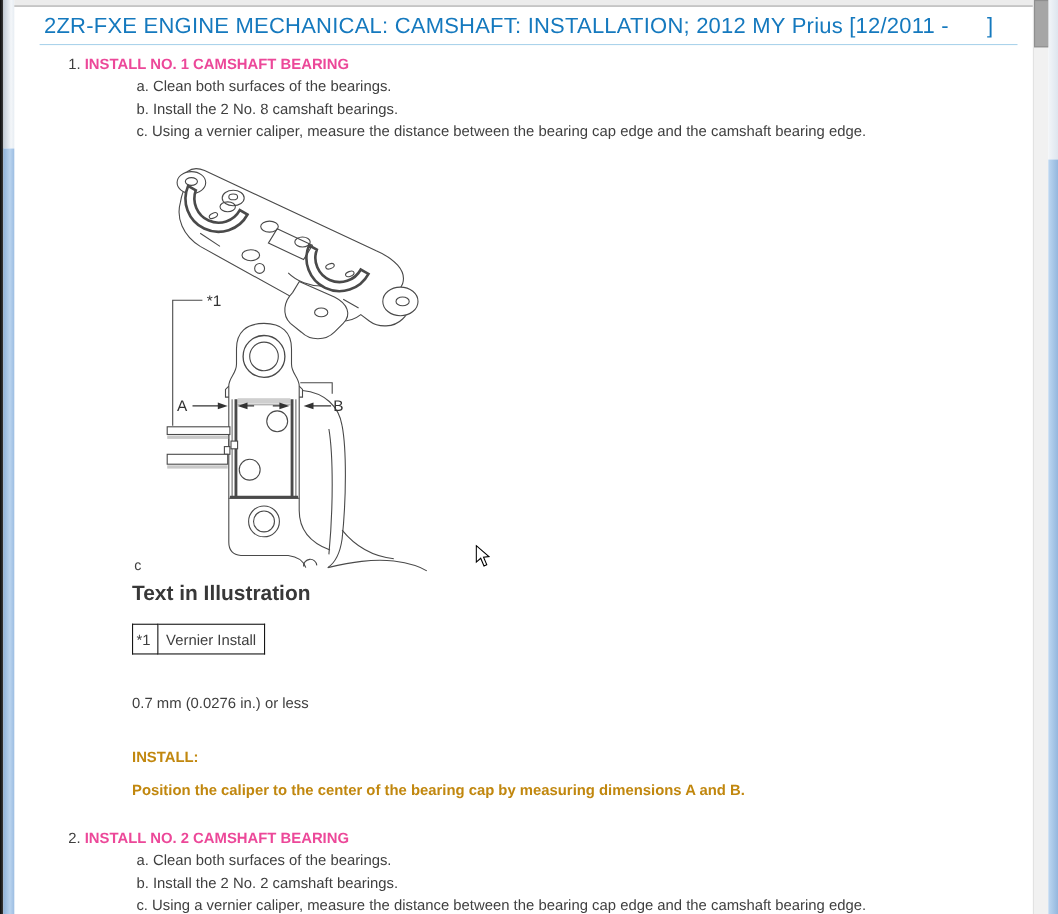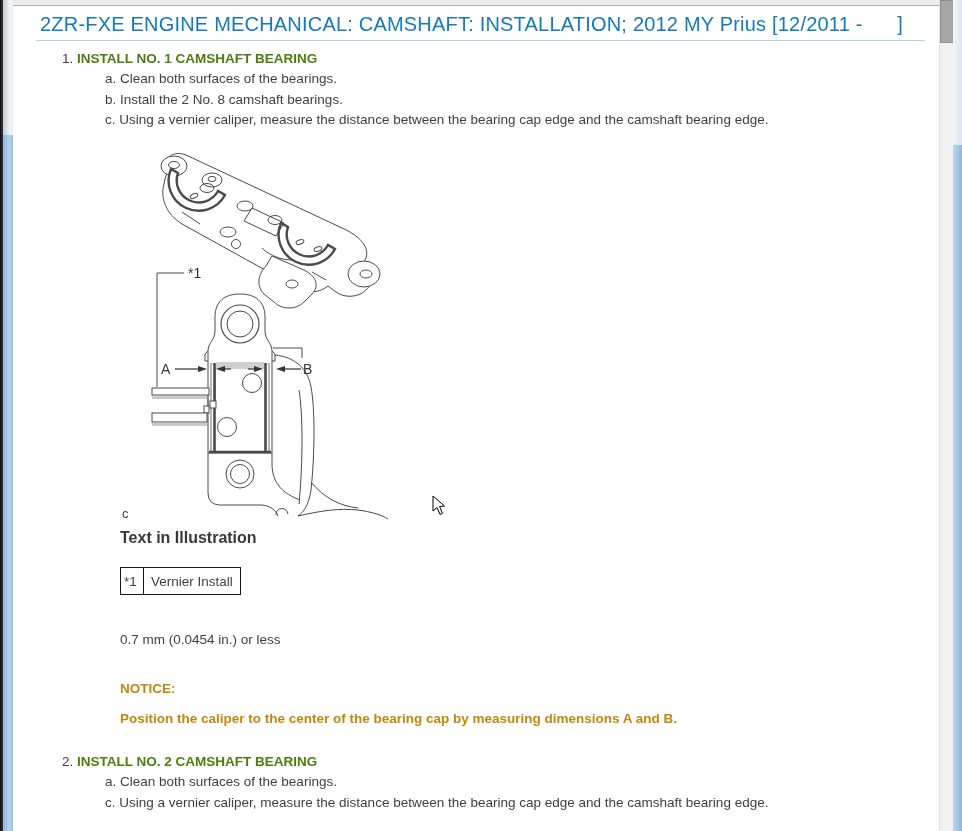--- a/index.html
+++ b/index.html
@@ -22,26 +22,26 @@
               background:linear-gradient(to right,#f2f5f8,#dde5ee);}
   .rstrip-bottom{position:absolute;left:953px;top:145px;width:9px;height:686px;
               background:linear-gradient(to right,#bdd7f1,#93b6dd);}
   
   .title{position:absolute;left:40px;top:12px;font-size:20px;line-height:24px;
          color:#1579be;white-space:pre;letter-spacing:.2px;}
   .title-rule{position:absolute;left:36px;top:40px;width:889px;height:0;
               border-top:1px solid #abd3eb;}
   .step{position:absolute;left:62px;width:860px;font-size:13.5px;line-height:20.3px;}
   .step-head .num{font-weight:normal;}
-  .step-head .t{font-weight:bold;color:#4d7c0f;}
-  .sub{margin-left:43px;}
+  .step-head .t{font-weight:bold;color:#ec4899;}
+  .sub{margin-left:62px;}
   #step1{top:49px;} #step2{top:752px;}
   .fig{position:absolute;left:112px;top:152px;}
   .fig-caption{position:absolute;left:122px;top:506px;font-size:13px;color:#3f3f3f;}
-  .tii-head{position:absolute;left:120px;top:529px;font-size:16px;font-weight:bold;color:#383838;}
+  .tii-head{position:absolute;left:120px;top:529px;font-size:19px;font-weight:bold;color:#383838;}
   .tii-table{position:absolute;left:120px;top:567px;border-collapse:collapse;font-size:13.5px;color:#3f3f3f;}
   .tii-table td{border:1px solid #161616;height:24px;padding:1px 7px;}
   .tii-table td.key{padding:1px 3px;width:16px;}
   .specs{position:absolute;left:120px;top:630px;font-size:13.5px;line-height:20px;}
   .notice-label{position:absolute;left:120px;top:681px;font-size:13.5px;font-weight:bold;color:#c1870e;}
   .notice-text{position:absolute;left:120px;top:711px;font-size:13.5px;font-weight:bold;color:#c1870e;}
   .cursor{position:absolute;left:432px;top:495px;}
   svg text{font-family:"Liberation Sans",sans-serif;fill:#333;}
 </style>
 </head>
@@ -160,32 +160,33 @@
   <table class="tii-table">
     <tbody>
         <tr>
       <td class="key">*1</td>
       <td>Vernier Install</td>
     </tr>
   </tbody>
     </table>
 
   <div class="specs">
-    <div>0.7 mm (0.0454 in.) or less</div>
+    <div>0.7 mm (0.0276 in.) or less</div>
   </div>
 
-  <div class="notice-label">NOTICE:</div>
+  <div class="notice-label">INSTALL:</div>
   <div class="notice-text">Position the caliper to the center of the bearing cap by measuring dimensions A and B.</div>
 
   <div class="step" id="step2">
     <div class="step-head">
       <span class="num">2.</span>
       <span class="t">INSTALL NO. 2 CAMSHAFT BEARING</span>
     </div>
     <div class="sub">a. Clean both surfaces of the bearings.</div>
+    <div class="sub">b. Install the 2 No. 2 camshaft bearings.</div>
     <div class="sub">c. Using a vernier caliper, measure the distance between the bearing cap edge and the camshaft bearing edge.</div>
   </div>
 
   <div class="sb-track">
     <div class="sb-thumb"></div>
   </div>
   <div class="rstrip-top"></div>
   <div class="rstrip-bottom"></div>
 
   <svg class="cursor" width="15" height="21" viewBox="0 0 15 21">

